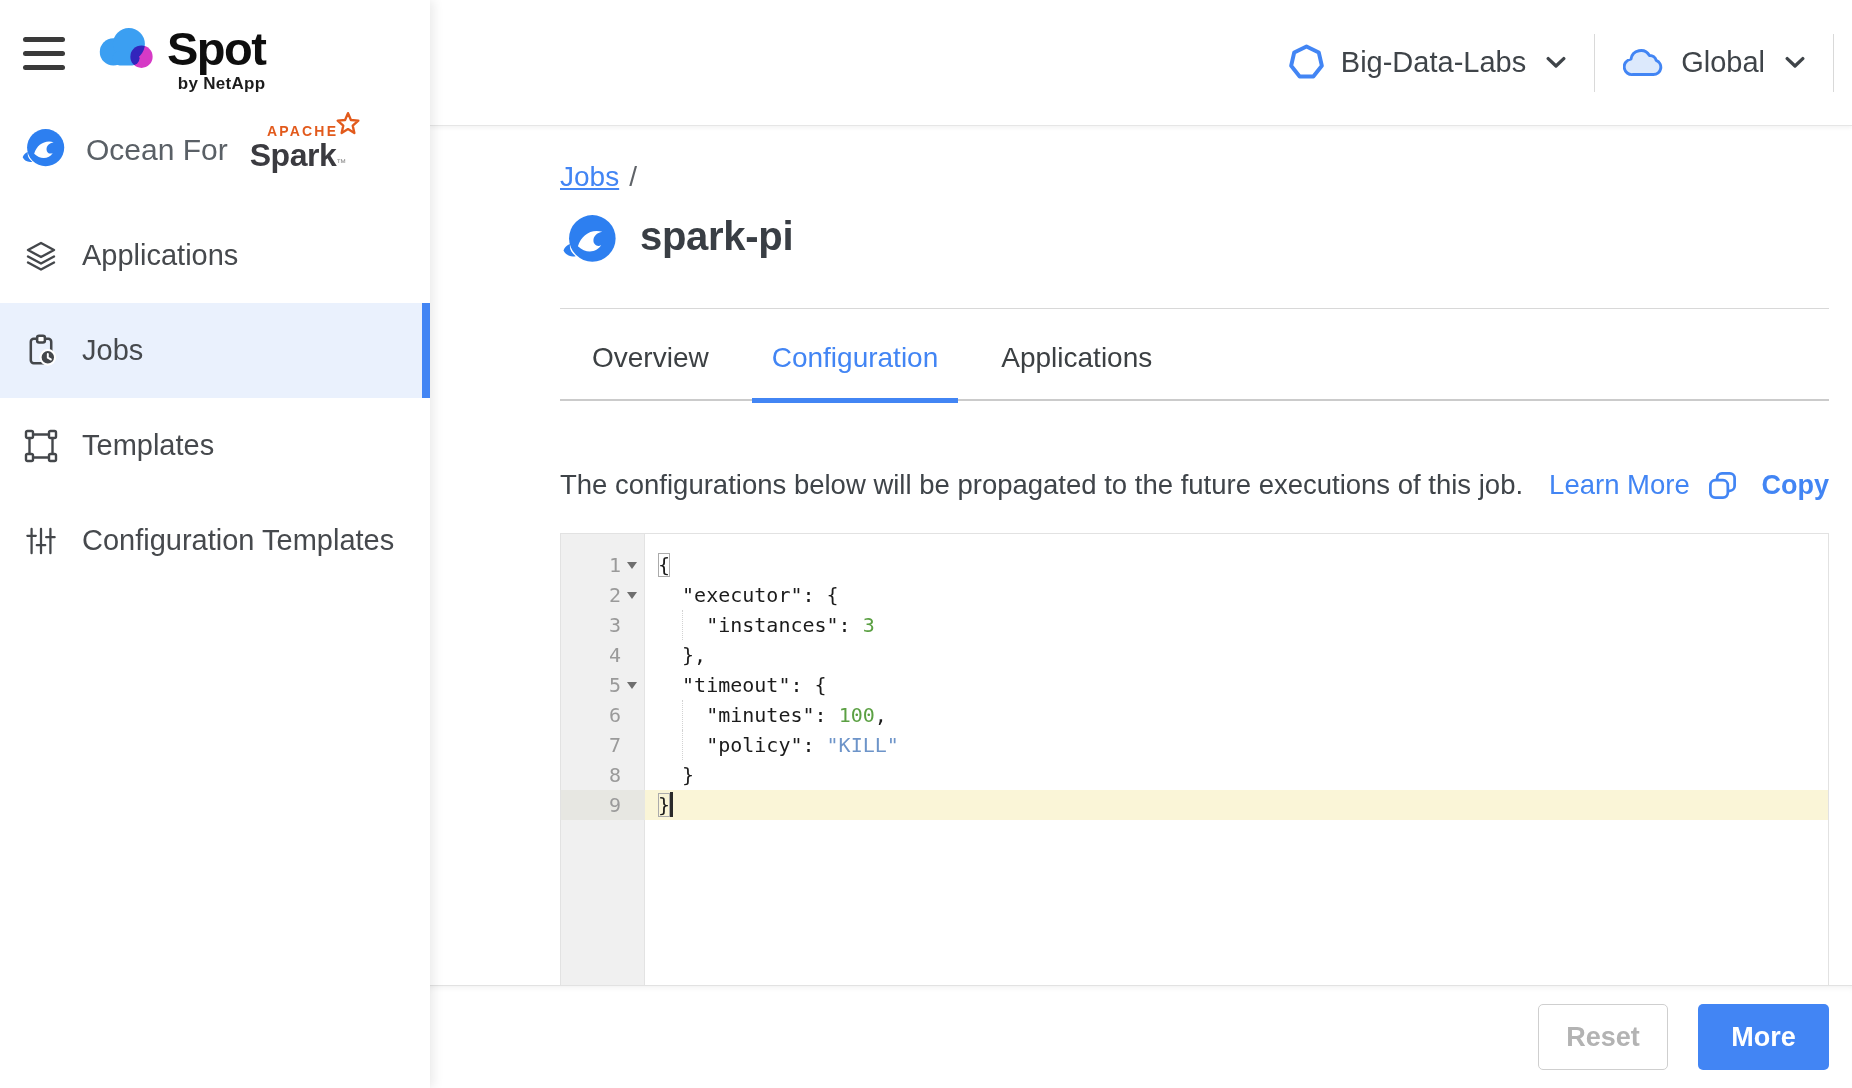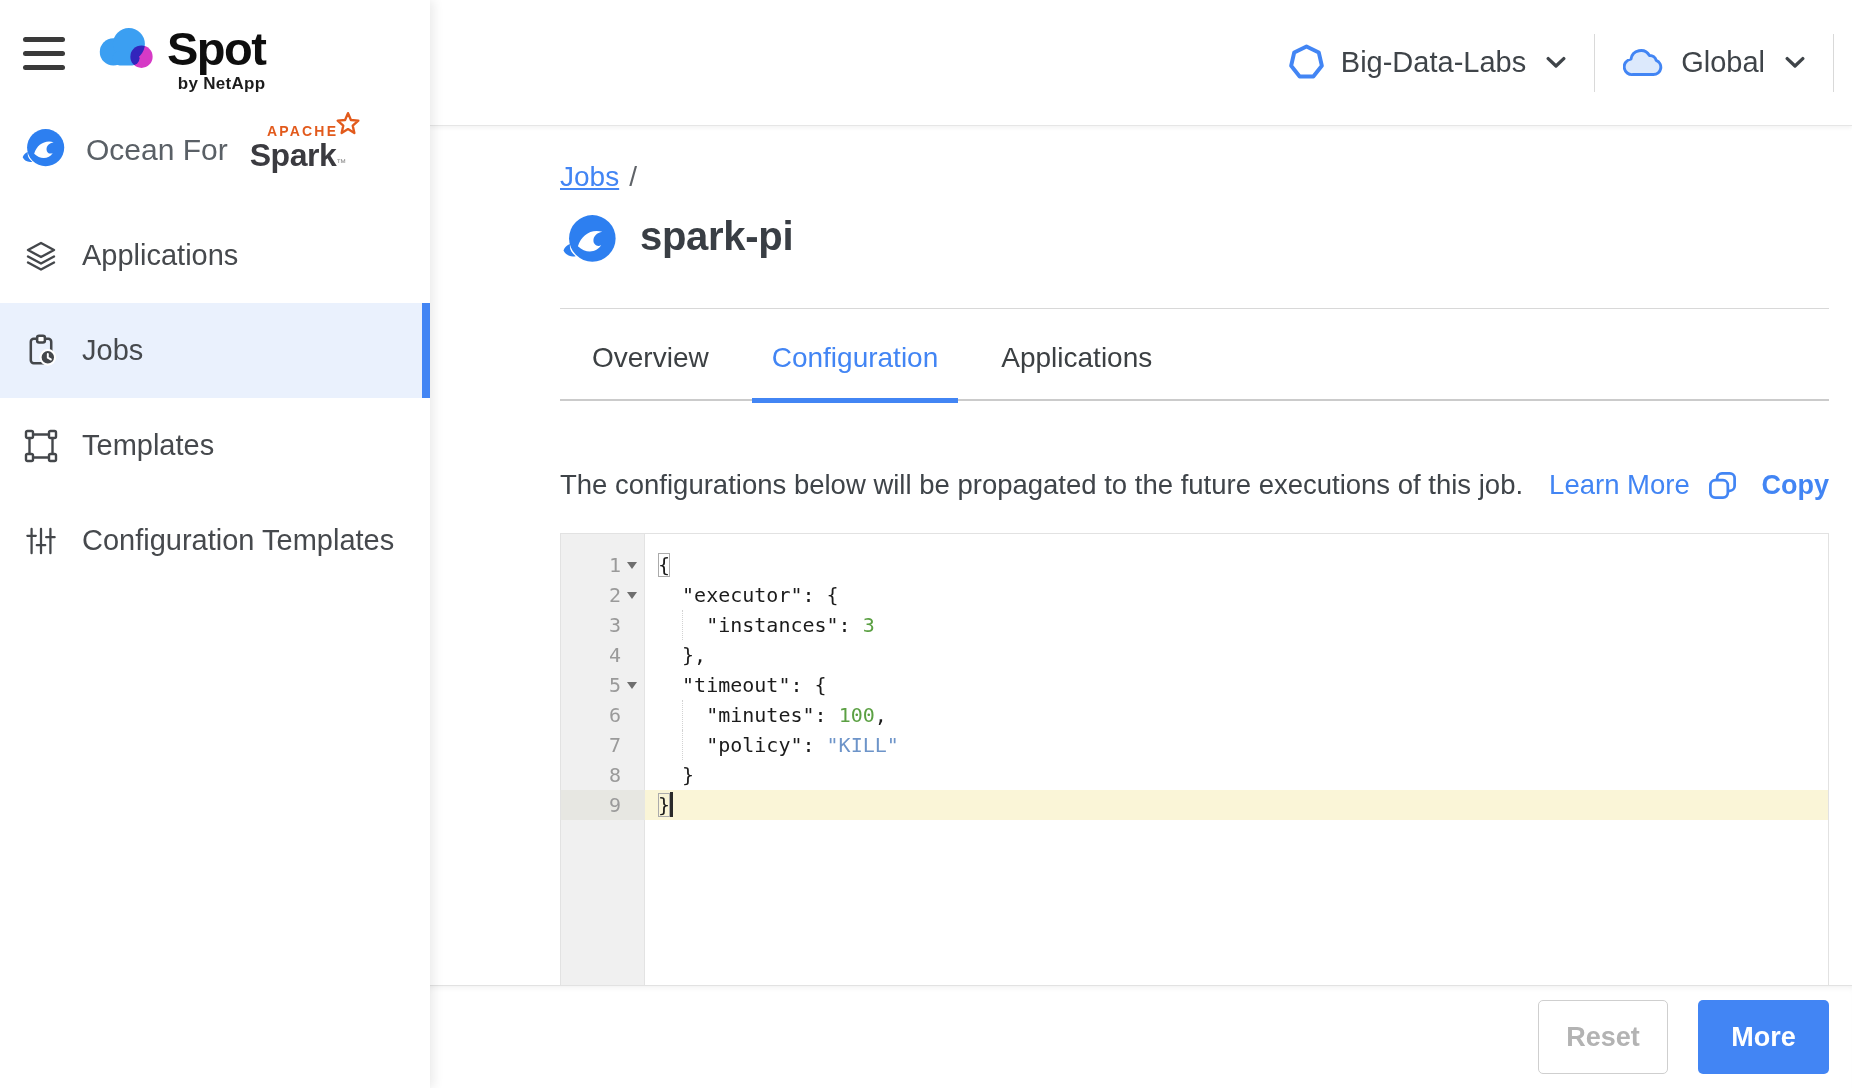--- a/index.html
+++ b/index.html
@@ -77,21 +77,21 @@
   .ccell.guide::before{content:"";position:absolute;left:37px;top:0;bottom:0;border-left:1px dotted #D2D2D2}
   .tok-number{color:var(--number-green,#5BA043)}
   .tok-string{color:var(--string-blue,#6D94C9)}
   .tok-bracket{outline:1px solid #ABABAB;outline-offset:-1px}
   .cursor{display:inline-block;width:2.5px;height:25px;background:#2A2A2A;vertical-align:-5px}
 
   
   .footer{position:absolute;left:430px;bottom:0;right:0;height:103px;background:#fff;
           border-top:1px solid #E2E2E2;box-shadow:inset 0 5px 6px -4px rgba(0,0,0,.07);
           display:flex;align-items:center;justify-content:flex-end;gap:30px;padding-right:23px;z-index:5}
-  .btn{height:74px;border-radius:5px;font-size:27px;font-weight:700;font-family:"Liberation Sans",sans-serif;
+  .btn{height:66px;border-radius:5px;font-size:27px;font-weight:700;font-family:"Liberation Sans",sans-serif;
        display:flex;align-items:center;justify-content:center;cursor:pointer}
   .btn-reset{width:130px;background:#fff;border:1px solid #CFCFCF;color:#B3B3B3}
   .btn-save{width:131px;background:var(--accent,#4285F4);border:none;color:#fff}
 </style>
 </head>
 <body>
 
 <div class="sidebar">
   <div class="hamburger">
       <i></i>

